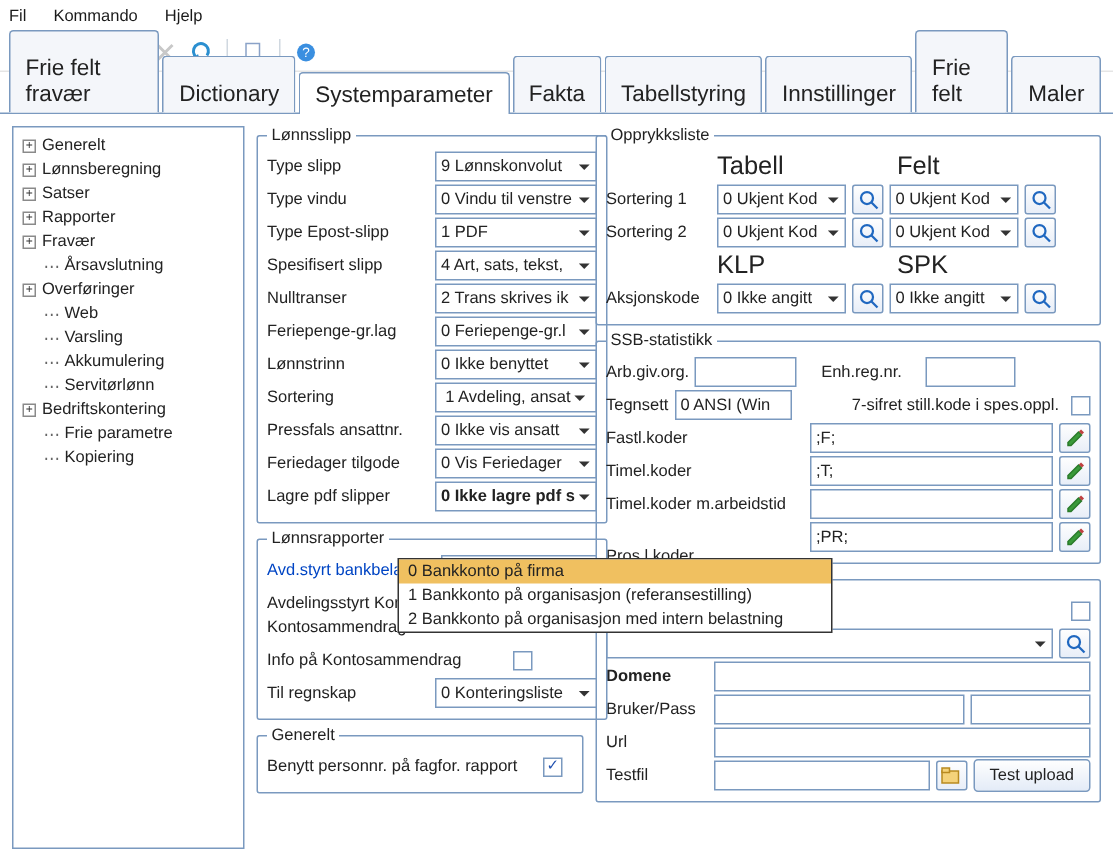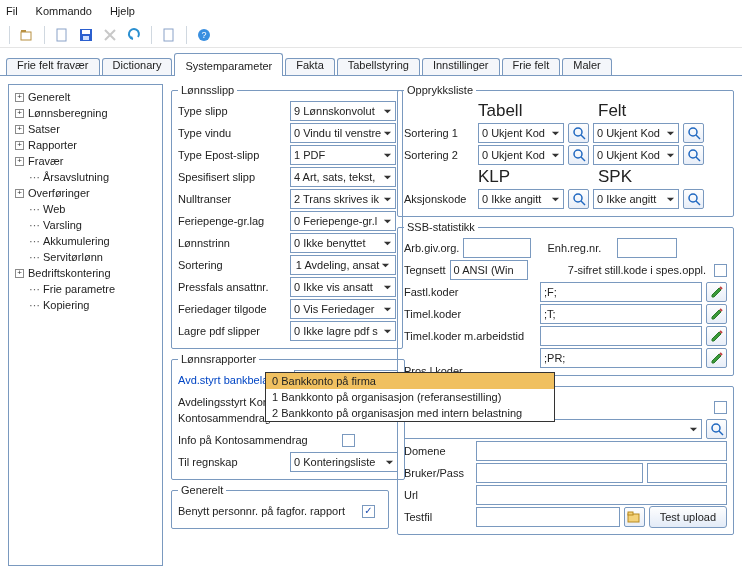--- a/index.html
+++ b/index.html
@@ -17,21 +17,21 @@
   
   .menubar { height: 22px; display:flex; align-items:center; padding: 0 6px; }
   .menubar span { margin-right: 18px; color:#1a1a1a; cursor:default; }
   
   .toolbar { height: 26px; display:flex; align-items:center; padding: 0 6px; gap:4px; border-bottom:1px solid #e5e5e5;}
   .toolbar .sep { width:1px; height:18px; background:#d0d8e0; margin:0 3px;}
   .tool-btn { width:20px; height:20px; display:flex; align-items:center; justify-content:center; border-radius:2px;}
   svg { display:block; }
   
   .tab-strip { display:flex; align-items:flex-end; height:28px; padding: 4px 6px 0 6px; border-bottom:1px solid #7a99bf; position:relative;}
-  .tab { border:1px solid #7a99bf; border-bottom:none; padding:0 10px 4px 10px; margin-right:2px; background:#f4f6fa; font-size:11px; display:flex; align-items:center; border-radius:3px 3px 0 0; }
+  .tab { border:1px solid #7a99bf; border-bottom:none; padding:16px 10px 4px 10px; margin-right:2px; background:#f4f6fa; font-size:15px; display:flex; align-items:center; border-radius:3px 3px 0 0; }
   .tab.active { background:#fff; padding-top:6px; position:relative; top:1px;}
   
   .main { display:flex; height: calc(574px - 22px - 26px - 28px); padding: 8px 8px 8px 8px;}
   .tree-wrap { width: 155px; border:1px solid #7a99bf; padding:4px 2px; overflow:auto; background:#fff;}
   .tree-item { display:flex; align-items:center; height:16px; white-space:nowrap; padding-left:4px;}
   .tree-item .plus { width:9px; height:9px; border:1px solid #8a8a8a; margin-right:4px; display:flex; align-items:center; justify-content:center; font-size:8px; line-height:8px; color:#333;}
   .tree-item .spacer { width:14px; display:inline-block;}
   .tree-item .leaf { color:#666; margin-right:4px; width:10px; text-align:center;}
   .content { flex:1; padding-left:8px; overflow:hidden; position:relative;}
   fieldset { border:1px solid #7a99bf; border-radius:2px; padding:4px 6px 6px 6px; margin:0 0 4px 0;}
@@ -309,21 +309,21 @@
                   <span>0 Vis Feriedager</span>
                   <span class="caret">
                     <svg viewBox="0 0 10 10">
                       <path d="M1 3 L5 7 L9 3 Z" fill="#333"></path>
                     </svg>
                   </span>
                 </div>
               </div>
               <div class="form-row">
                 <div class="lbl">Lagre pdf slipper</div>
-                <div class="select" style="flex:1;">
+                <div class="select" style="flex:1;font-weight:bold;">
                   <span>0 Ikke lagre pdf s</span>
                   <span class="caret">
                     <svg viewBox="0 0 10 10">
                       <path d="M1 3 L5 7 L9 3 Z" fill="#333"></path>
                     </svg>
                   </span>
                 </div>
               </div>
             </div>
         </fieldset>
@@ -565,21 +565,21 @@
                 </span>
               </div>
             <div class="btn-lookup">
                 <svg width="14" height="14" viewBox="0 0 14 14">
                   <circle cx="6" cy="6" r="4" fill="none" stroke="#2068c0" stroke-width="1.5"></circle>
                   <line x1="9" y1="9" x2="13" y2="13" stroke="#2068c0" stroke-width="1.5"></line>
                 </svg>
               </div>
           </div>
           <div class="row22">
-            <div class="lbl" style="width:68px;">Domene</div>
+            <div class="lbl" style="width:68px;font-weight:bold;">Domene</div>
             <div class="input" style="flex:1;"></div>
           </div>
           <div class="row22">
             <div class="lbl" style="width:68px;">Bruker/Pass</div>
             <div class="input" style="flex:1;"></div>
             <div class="input" style="width:80px;"></div>
           </div>
           <div class="row22">
             <div class="lbl" style="width:68px;">Url</div>
             <div class="input" style="flex:1;"></div>

